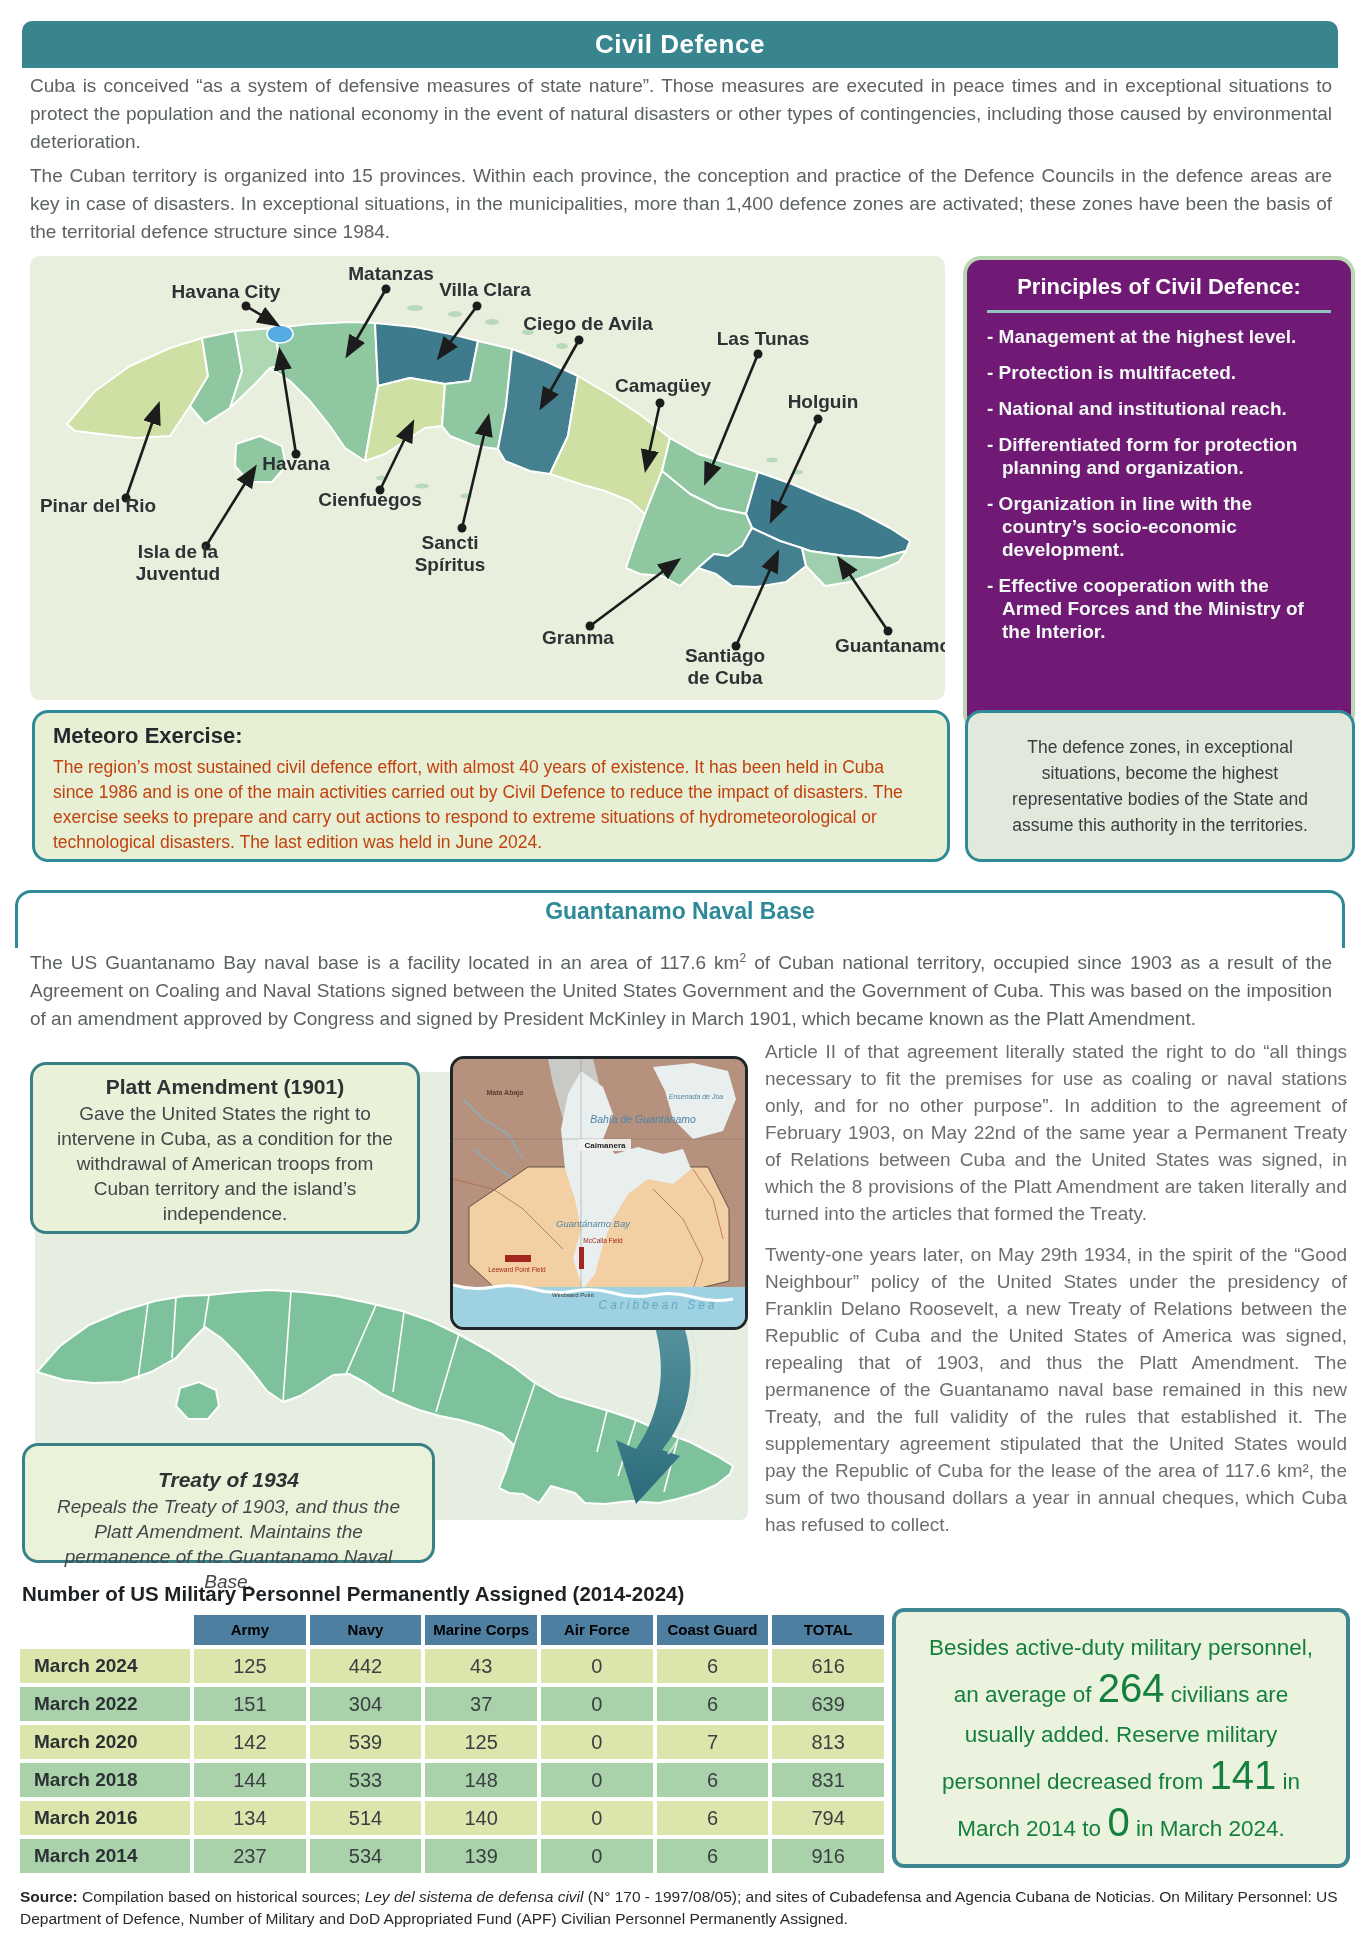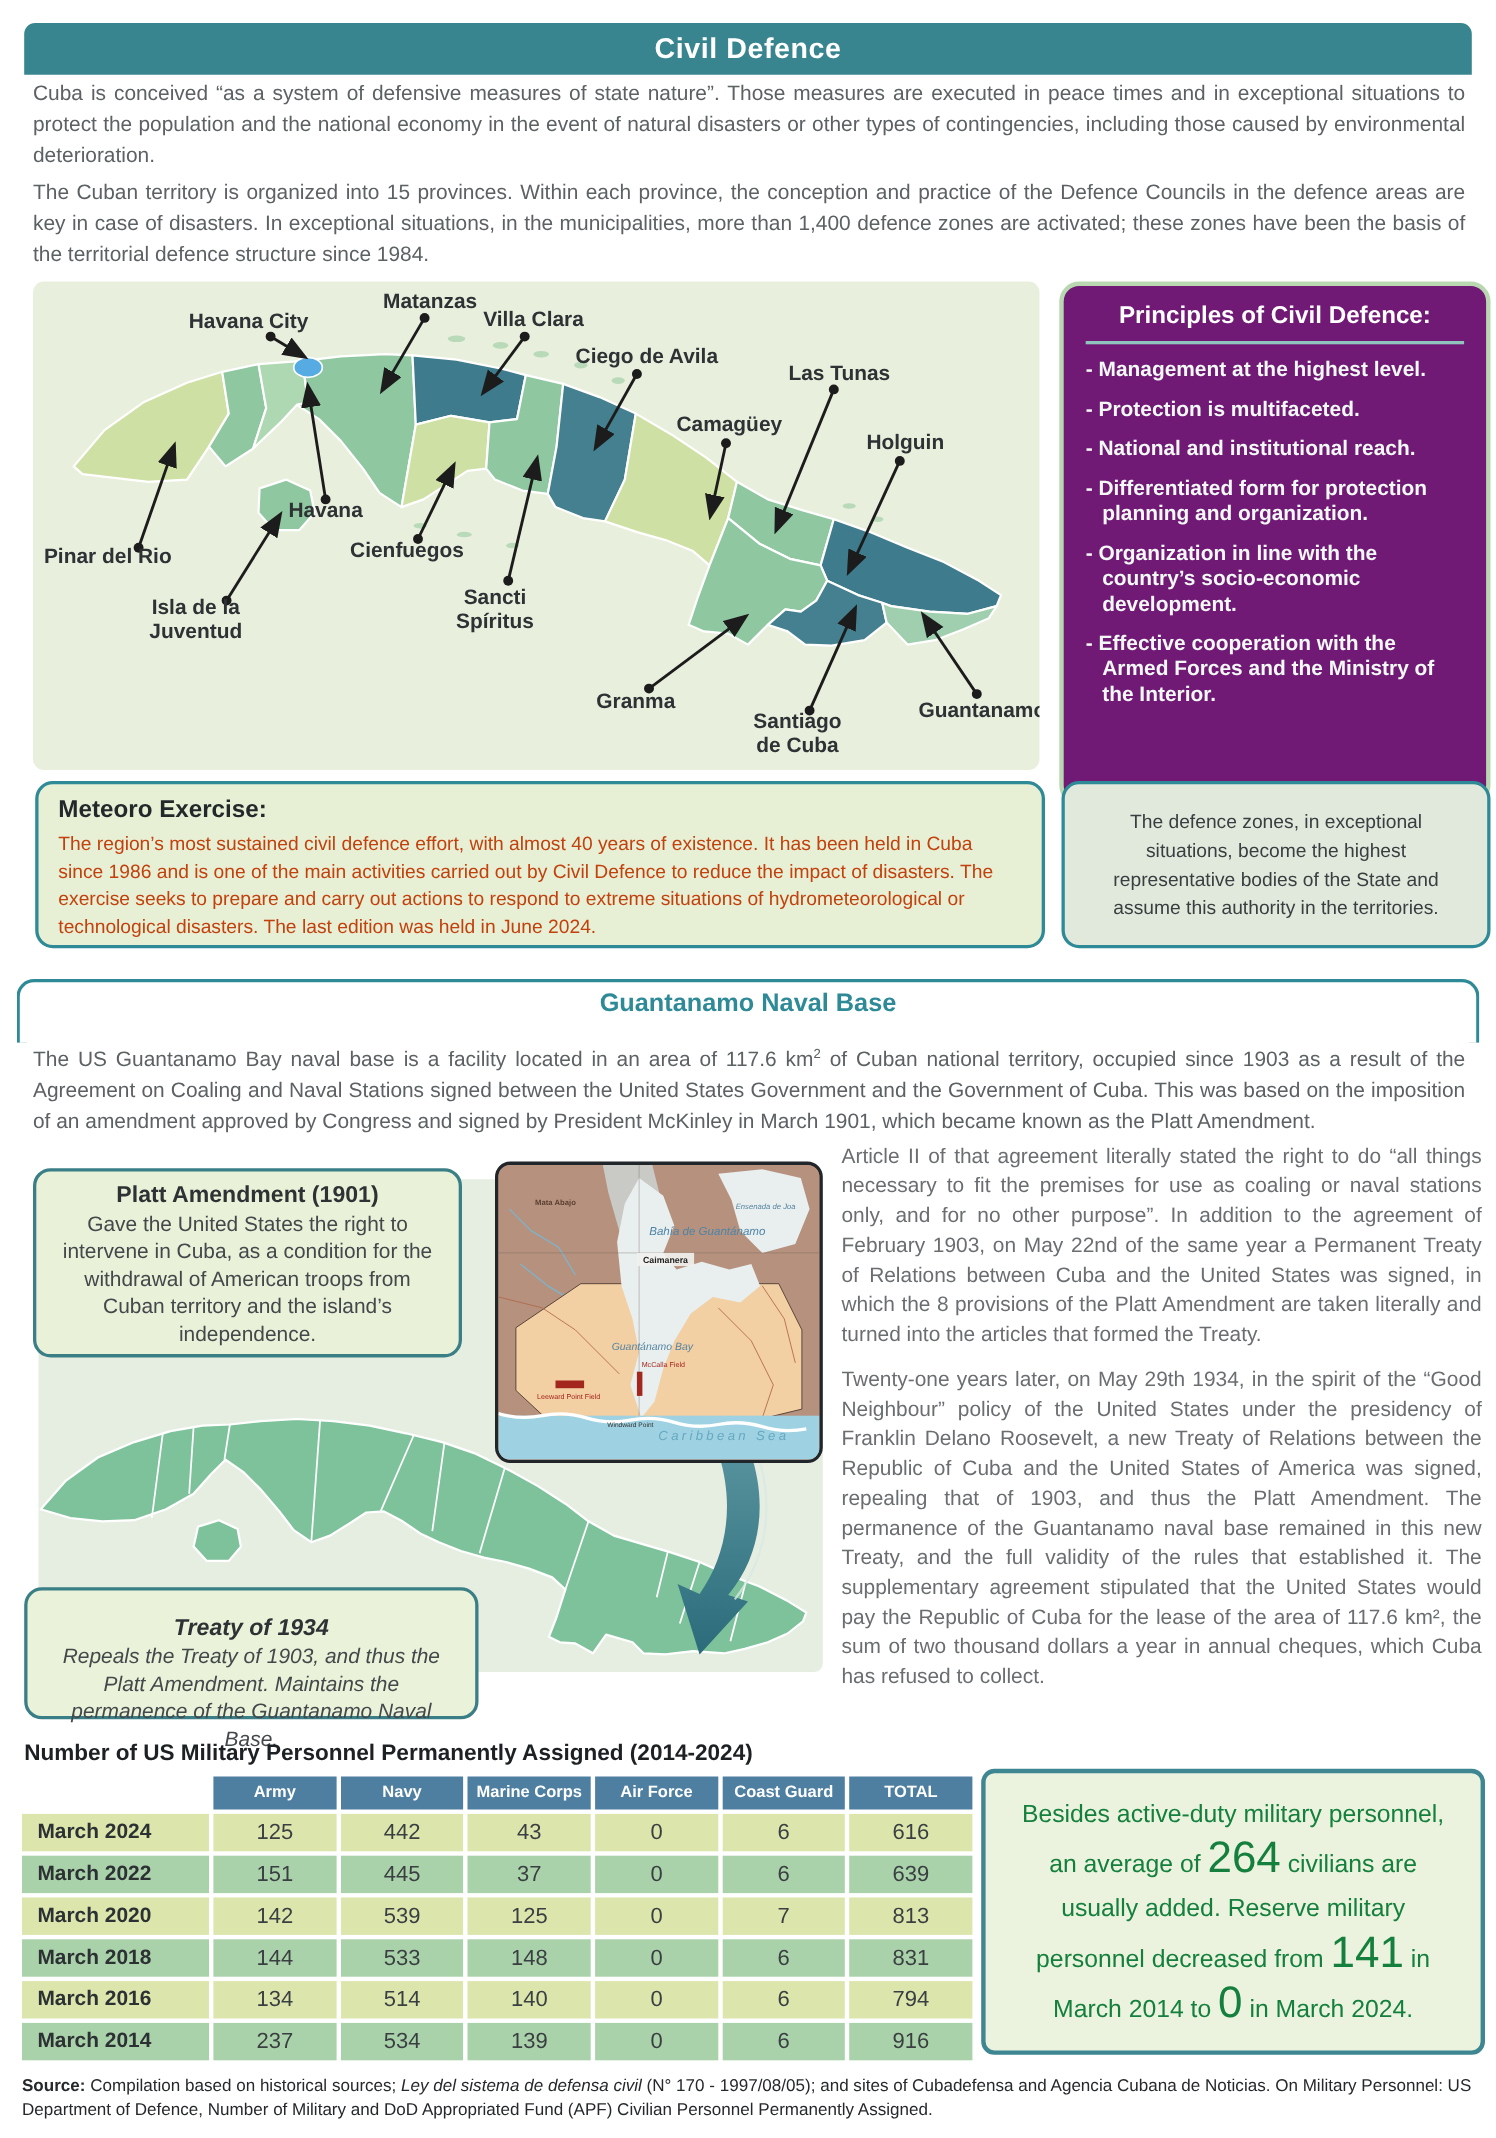--- a/index.html
+++ b/index.html
@@ -60,21 +60,21 @@
   .inset-map{left:450px;top:1056px;width:292px;height:268px;border:3px solid #20262a;
     border-radius:14px;overflow:hidden;background:#b6917e;}
   .right-col{left:765px;top:1038px;width:582px;color:#6a6e71;font-size:19px;
     line-height:27px;text-align:justify;}
   .right-col p{margin:0 0 14px 0;}
 
   
   .tbl-title{left:22px;top:1582px;width:900px;font-size:20.5px;font-weight:bold;color:#1d2124;}
   .ptable{left:20px;top:1615px;width:864px;display:grid;
     grid-template-columns:170px repeat(6,1fr);gap:4px;}
-  .ptable .th{background:#4e7fa0;color:#ffffff;font-size:15px;font-weight:bold;
+  .ptable .th{background:#4e7fa0;color:#000000;font-size:15px;font-weight:bold;
     text-align:center;line-height:30px;height:30px;}
   .ptable .th.empty{background:transparent;}
   .ptable .rl{font-size:19px;font-weight:bold;color:#2c3134;padding-left:14px;
     line-height:34px;height:34px;}
   .ptable .td{font-size:20px;color:#3a3f42;text-align:center;line-height:34px;height:34px;}
   .row-odd{background:#dce6ac;}
   .row-even{background:#aad2aa;}
 
   
   .civ{left:892px;top:1608px;width:458px;height:260px;background:#ebf2dd;
@@ -307,21 +307,21 @@
     <div class="rl row-odd">March 2024</div>
     <div class="td row-odd">125</div>
     <div class="td row-odd">442</div>
     <div class="td row-odd">43</div>
     <div class="td row-odd">0</div>
     <div class="td row-odd">6</div>
     <div class="td row-odd">616</div>
 
     <div class="rl row-even">March 2022</div>
     <div class="td row-even">151</div>
-    <div class="td row-even">445</div>
+    <div class="td row-even">304</div>
     <div class="td row-even">37</div>
     <div class="td row-even">0</div>
     <div class="td row-even">6</div>
     <div class="td row-even">639</div>
 
     <div class="rl row-odd">March 2020</div>
     <div class="td row-odd">142</div>
     <div class="td row-odd">539</div>
     <div class="td row-odd">125</div>
     <div class="td row-odd">0</div>

